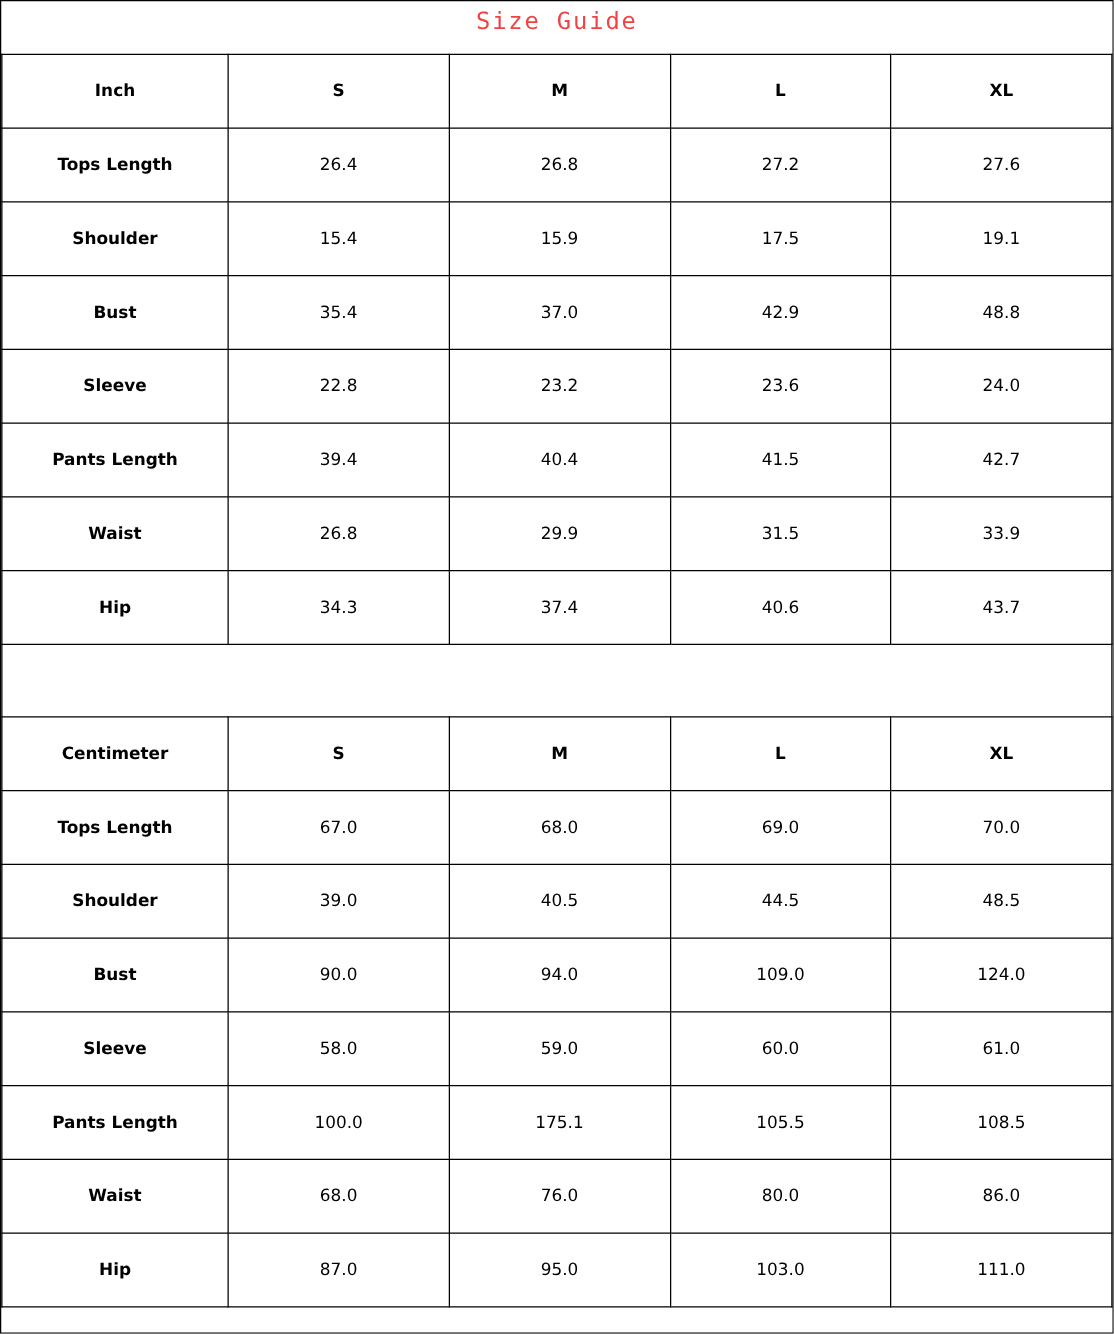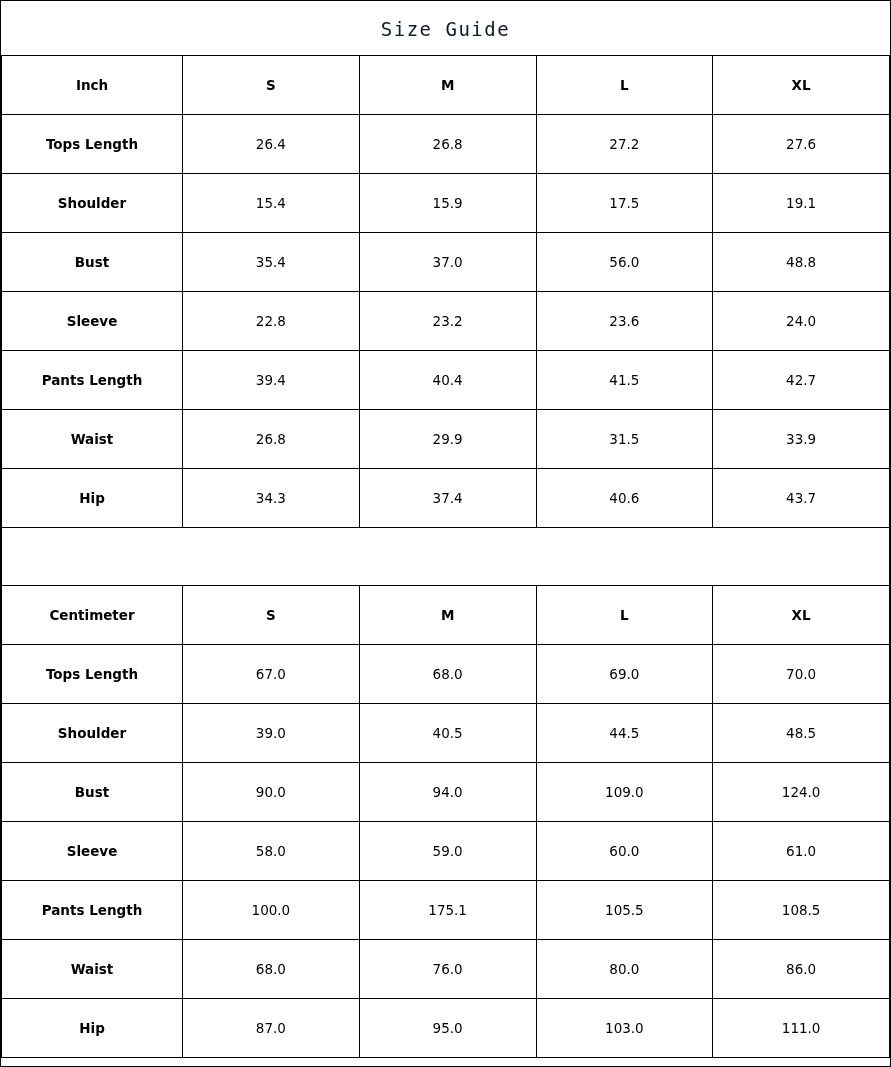--- a/index.html
+++ b/index.html
@@ -20,22 +20,22 @@
     height: 1067px;
     box-sizing: border-box;
     border: 1px solid #000000;
     background: #ffffff;
   }
   .guide-title {
     text-align: center;
     font-family: "DejaVu Sans Mono", monospace;
     font-size: 19px;
     letter-spacing: 1.5px;
-    color: #0f172a;
-    padding-top: 18px;
+    color: #ef4444;
+    padding-top: 6px;
     padding-bottom: 15px;
     height: 21px;
     line-height: 21px;
   }
   table.size-table {
     width: 100%;
     border-collapse: collapse;
     table-layout: fixed;
   }
   table.size-table td {
@@ -103,21 +103,21 @@
         <td class="label-cell">Shoulder</td>
         <td class="val-cell">15.4</td>
         <td class="val-cell">15.9</td>
         <td class="val-cell">17.5</td>
         <td class="val-cell">19.1</td>
       </tr>
       <tr>
         <td class="label-cell">Bust</td>
         <td class="val-cell">35.4</td>
         <td class="val-cell">37.0</td>
-        <td class="val-cell">56.0</td>
+        <td class="val-cell">42.9</td>
         <td class="val-cell">48.8</td>
       </tr>
       <tr>
         <td class="label-cell">Sleeve</td>
         <td class="val-cell">22.8</td>
         <td class="val-cell">23.2</td>
         <td class="val-cell">23.6</td>
         <td class="val-cell">24.0</td>
       </tr>
       <tr>

